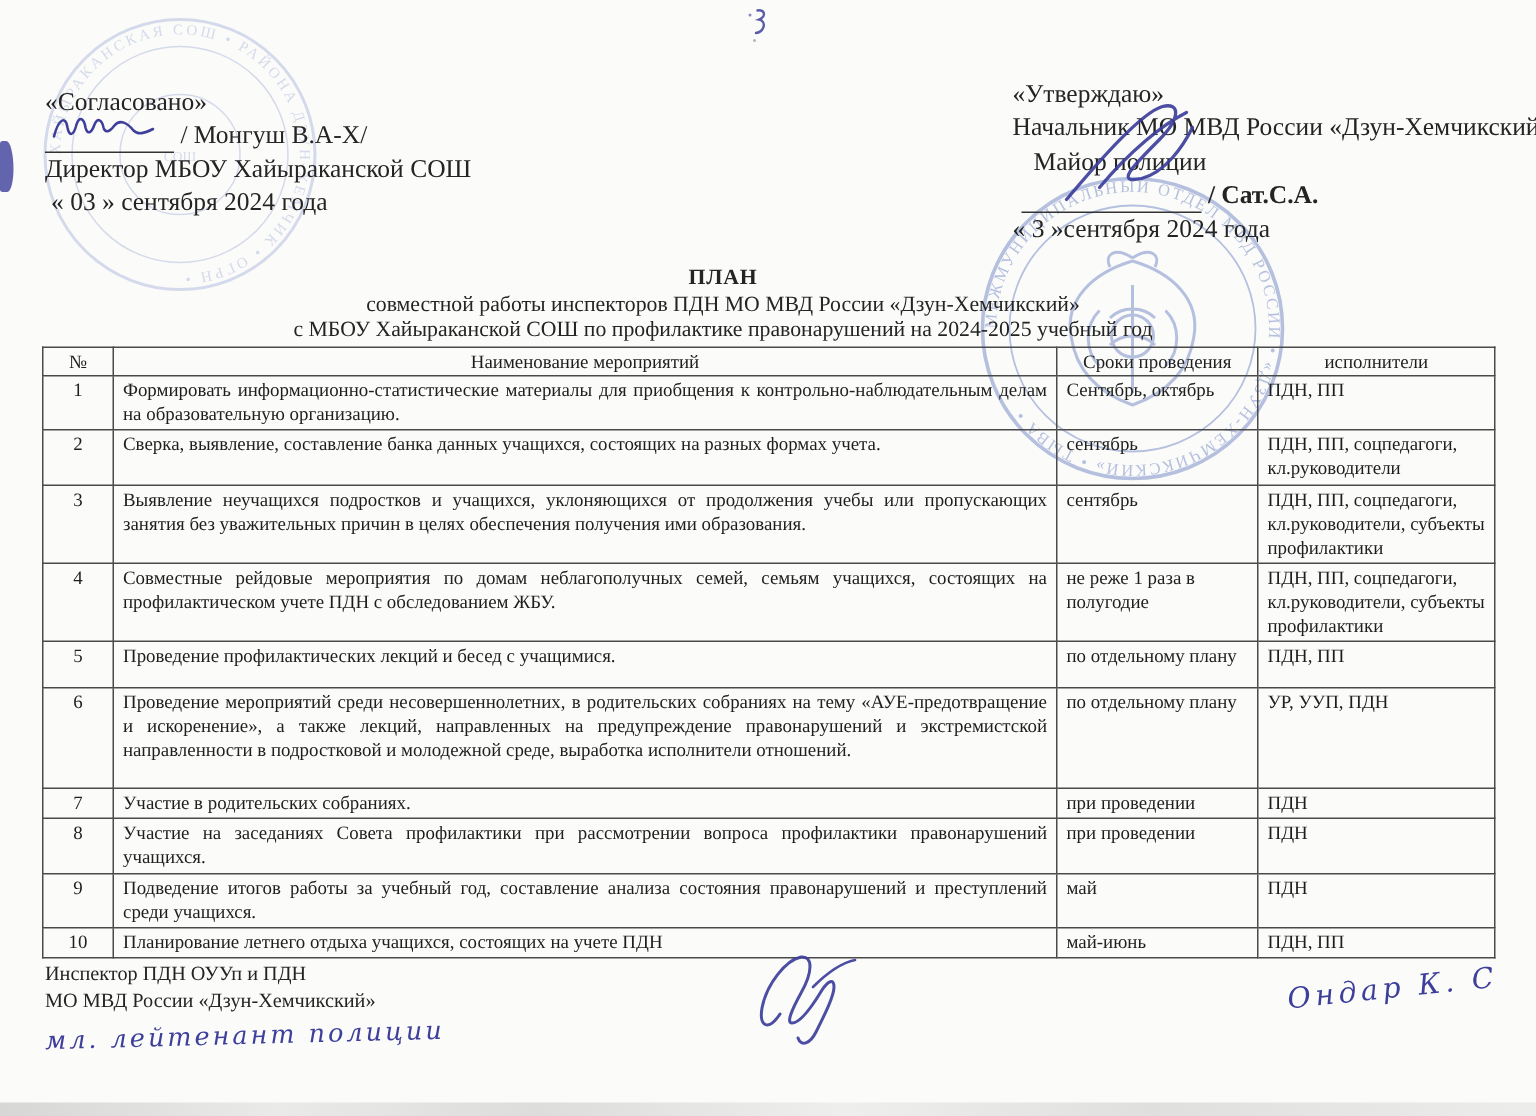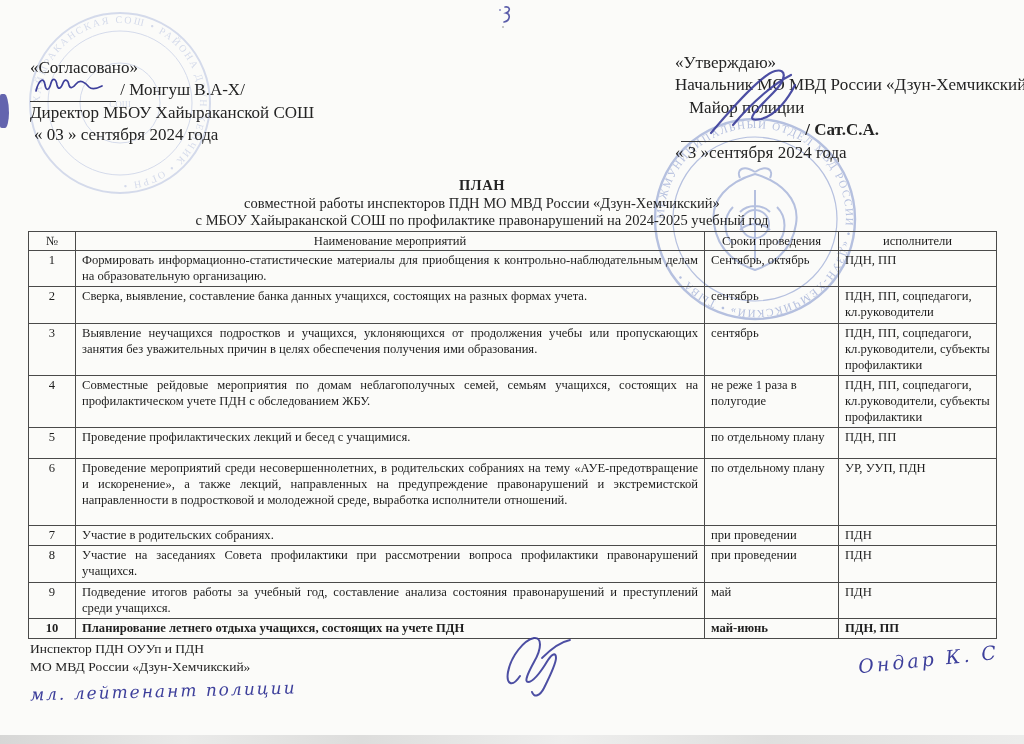--- a/index.html
+++ b/index.html
@@ -188,21 +188,21 @@
         <td class="c-act">Участие на заседаниях Совета профилактики при рассмотрении вопроса профилактики правонарушений учащихся.</td>
         <td class="c-per">при проведении</td>
         <td class="c-exe">ПДН</td>
       </tr>
       <tr style="height: 33px;">
         <td class="c-num">9</td>
         <td class="c-act">Подведение итогов работы за учебный год, составление анализа состояния правонарушений и преступлений среди учащихся.</td>
         <td class="c-per">май</td>
         <td class="c-exe">ПДН</td>
       </tr>
-      <tr style="height: 19px; font-weight: bold;">
+      <tr style="height: 19px;">
         <td class="c-num">10</td>
         <td class="c-act">Планирование летнего отдыха учащихся, состоящих на учете ПДН</td>
         <td class="c-per">май-июнь</td>
         <td class="c-exe">ПДН, ПП</td>
       </tr>
     </tbody>
 </table>
 
 <div class="abs footer-block" style="left:30px;top:640px;">
   <div>Инспектор ПДН ОУУп и ПДН</div>

